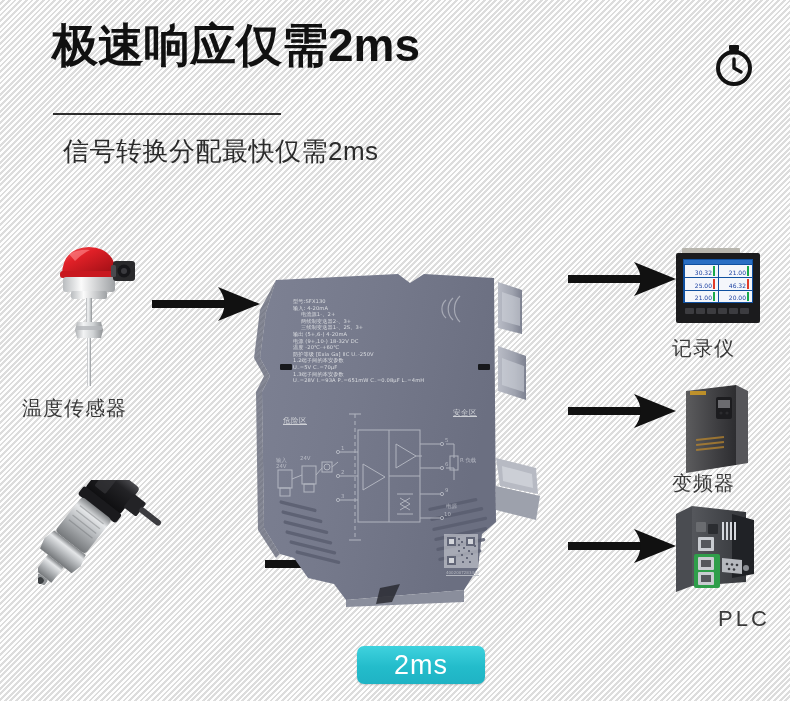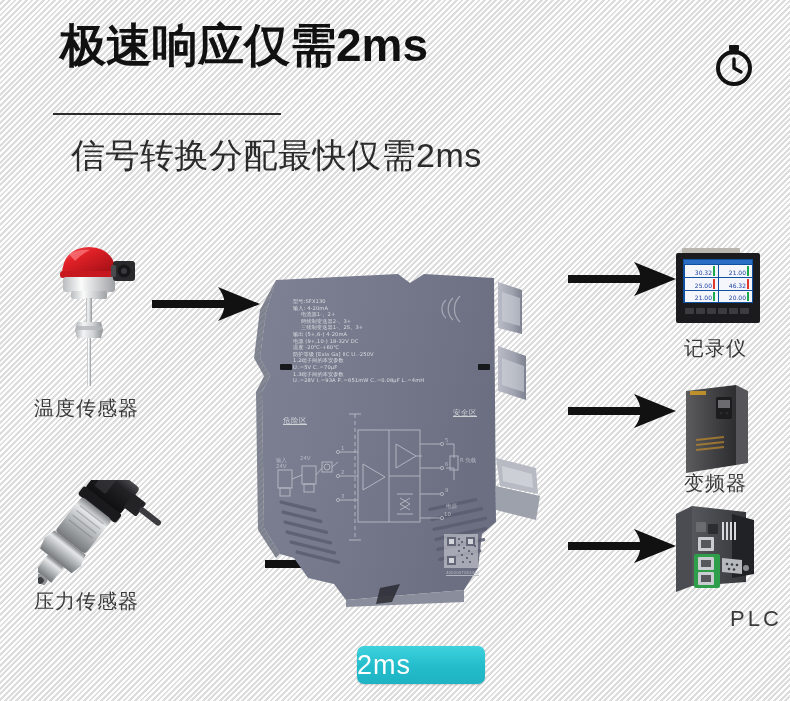--- a/index.html
+++ b/index.html
@@ -14,41 +14,40 @@
     background-image:
       repeating-linear-gradient(135deg,
         rgba(255,255,255,0.95) 0px,
         rgba(255,255,255,0.95) 2px,
         rgba(214,214,214,0.75) 2px,
         rgba(214,214,214,0.75) 4px);
   }
 
   
   #title{
-    position:absolute;left:60px;top:22px;
+    position:absolute;left:52px;top:22px;
     font-size:46px;font-weight:bold;color:#111;
     letter-spacing:0px;line-height:1;white-space:nowrap;
   }
   #stopwatch{position:absolute;left:708px;top:38px;width:52px;height:52px;}
   #rule{
     position:absolute;left:53px;top:113px;width:228px;height:2px;
     background:#2c2c2c;
   }
   .sub{
-    position:absolute;left:71px;font-size:34px;color:#2b2b2b;
+    position:absolute;left:63px;font-size:26px;color:#2b2b2b;
     letter-spacing:.5px;white-space:nowrap;line-height:1;
   }
   #sub1{top:138px;}
   #sub2{top:183px;}
 
   
   .caption{
     position:absolute;font-size:20px;color:#3a3a3a;white-space:nowrap;
     letter-spacing:1px;
-    margin-left:12px;
   }
 
   
   .arrow{position:absolute;}
 
   
   #temp-sensor{position:absolute;left:45px;top:238px;width:110px;height:150px;}
   #press-sensor{position:absolute;left:38px;top:480px;width:135px;height:105px;}
 
   
@@ -73,21 +72,21 @@
   #spec .ind1{padding-left:8px;}
   #zone-danger{left:33px;top:144px;font-size:7.5px;letter-spacing:.5px;}
   #zone-safe{left:203px;top:136px;font-size:7.5px;letter-spacing:.5px;}
 
   
   #badge{
     position:absolute;left:357px;top:646px;width:128px;height:38px;
     border-radius:7px;
     background:linear-gradient(180deg,#3fd2de 0%,#23bccb 55%,#1fb3c4 100%);
     box-shadow:0 1px 2px rgba(0,0,0,.18);
-    display:flex;align-items:center;justify-content:flex-start;
+    display:flex;align-items:center;justify-content:center;
   }
   #badge span{
     color:#ffffff;font-size:27px;font-weight:normal;letter-spacing:1px;
     font-family:"Liberation Sans",sans-serif;
   }
 </style>
 </head>
 <body>
 
 <div id="page">
@@ -191,21 +190,20 @@
         </g>
 
         <path d="M26 82 L66 82 L69 94 L66 105 L26 105 L23 94 Z" fill="url(#psteel)"></path>
 
         <rect x="36" y="105" width="20" height="20" fill="url(#psteel)"></rect>
         <rect x="40" y="125" width="12" height="7" rx="2" fill="#8d9093"></rect>
         <circle cx="46" cy="130" r="3.3" fill="#3b3e41"></circle>
       </g>
     </svg>
   </div>
-  <div class="caption" style="left:22px;top:588px;">压力传感器</div>
 
   <div class="arrow" style="left:265px;top:543px;">
     <svg viewBox="0 0 110 42" width="110" height="42">
       <rect x="0" y="17" width="74" height="8" fill="#111"></rect>
       <path d="M66 4 L108 21 L66 38 Q79 21 66 4 Z" fill="#111"></path>
     </svg>
   </div>
 
   <div id="module">
     <svg viewBox="0 0 300 335" width="300" height="335">

